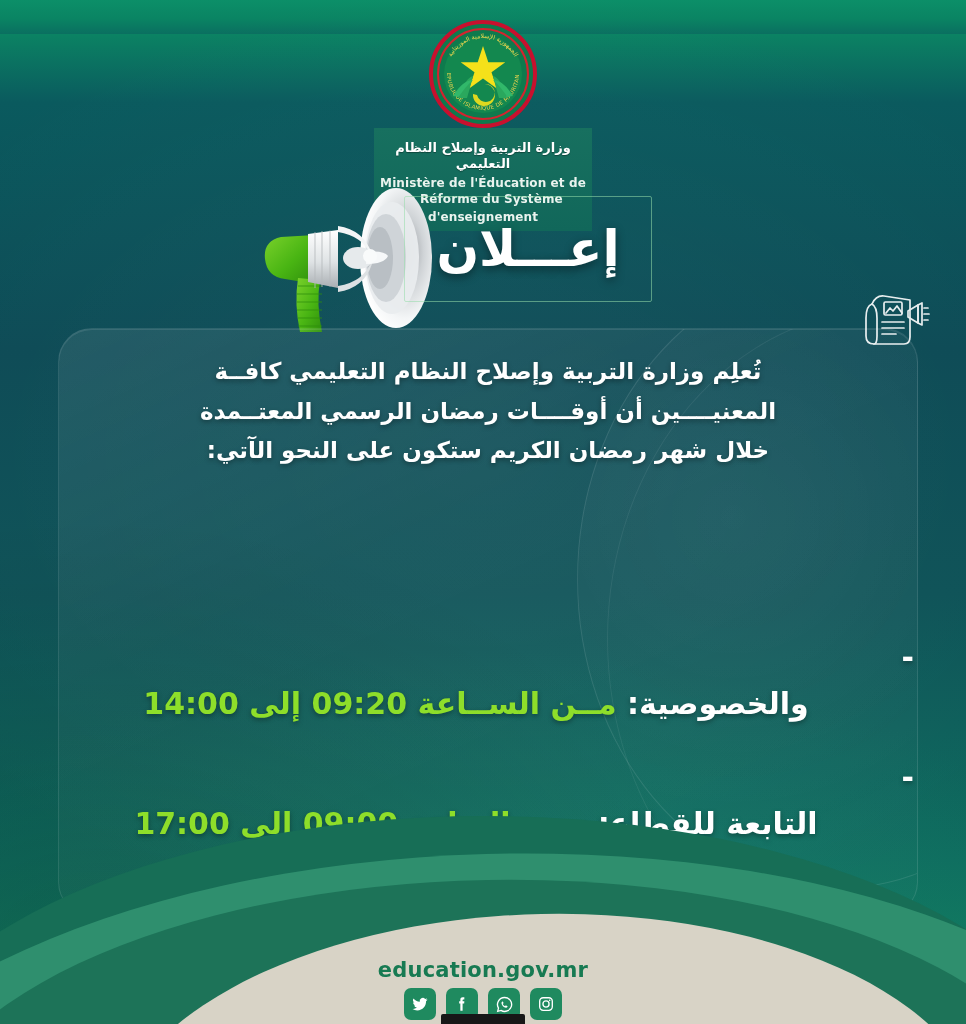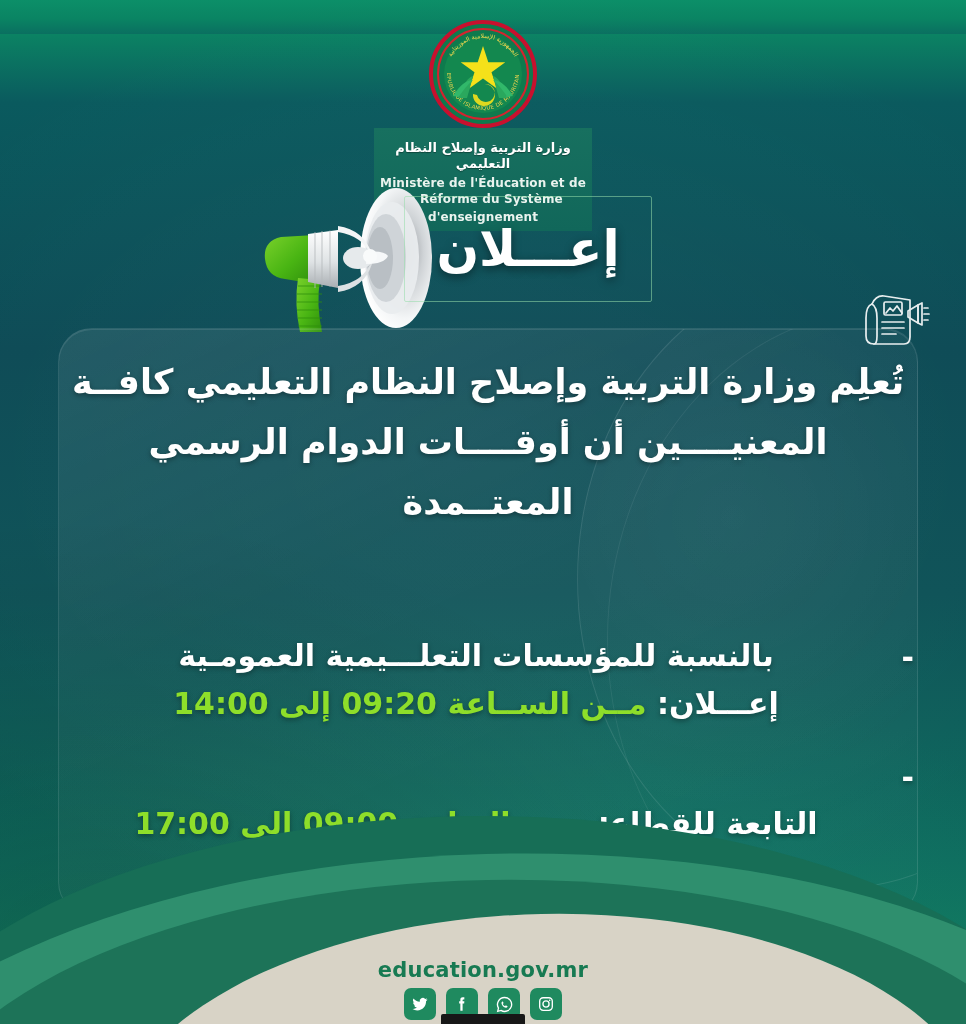--- a/index.html
+++ b/index.html
@@ -107,21 +107,21 @@
   
   .news-icon{
     position:absolute; left:858px; top:288px; width:72px; height:62px;
   }
 
   
   .body-text{
     position:absolute; left:60px; top:352px; width:856px;
     direction:rtl; text-align:center;
     color:#ffffff; font-weight:bold;
-    font-size:35px; line-height:1.72;
+    font-size:23px; line-height:1.72;
     letter-spacing:.2px;
     text-shadow:0 2px 5px rgba(0,0,0,.35);
   }
   .body-text .ln{ display:block; }
 
   
   .bullets{
     position:absolute; left:60px; top:632px; width:856px;
     direction:rtl; color:#ffffff; font-weight:bold;
     font-size:30px; line-height:1.6;
@@ -295,30 +295,30 @@
       <path d="M50 23 l10 -6 v18 l-10 -6 Z" fill="none"></path>
       <path d="M60 17 l4 -2 v22 l-4 -2 Z"></path>
       <path d="M66 20 h4"></path>
         <path d="M66 26 h5"></path>
         <path d="M66 32 h4"></path>
     </svg>
   </div>
 
   <div class="body-text">
     <span class="ln">تُعلِم وزارة التربية وإصلاح النظام التعليمي كافــة</span>
-    <span class="ln">المعنيــــين أن أوقــــات الدوام الرسمي المعتــمدة</span>
+    <span class="ln">المعنيــــين أن أوقــــات رمضان الرسمي المعتــمدة</span>
+    <span class="ln">خلال شهر رمضان الكريم ستكون على النحو الآتي:</span>
   </div>
 
   <div class="bullets">
 
     <div class="bullet">
       <span class="dash">-</span>
-      <span>بالنسبة للمؤسسات التعلـــيمية العمومـية</span>
       <br>
-      <span>إعـــلان:</span>
+      <span>والخصوصية:</span>
       <span class="accent">مــن الســاعة 09:20 إلى 14:00</span>
     </div>
 
     <div class="bullet">
       <span class="dash">-</span>
       <br>
       <span>التابعة للقطاع:</span>
       <span class="accent">مــن الساعة 09:00 إلى 17:00</span>
     </div>
 

